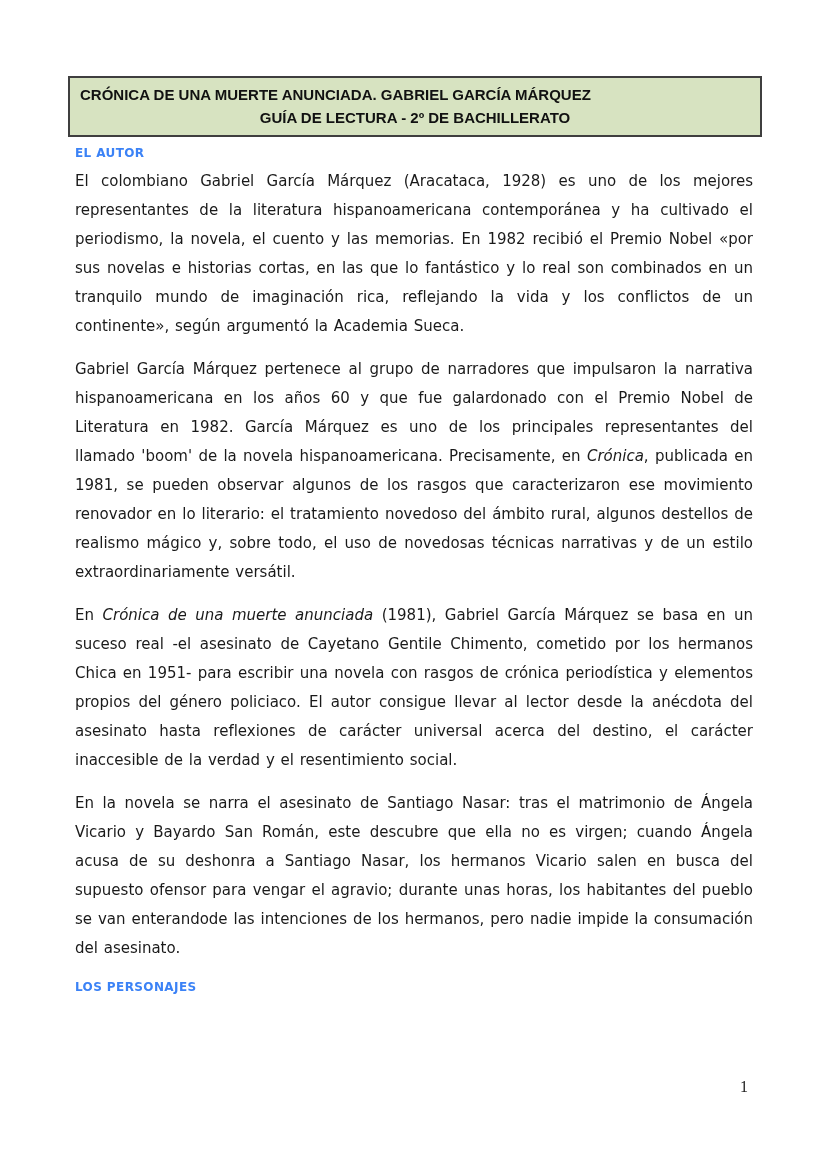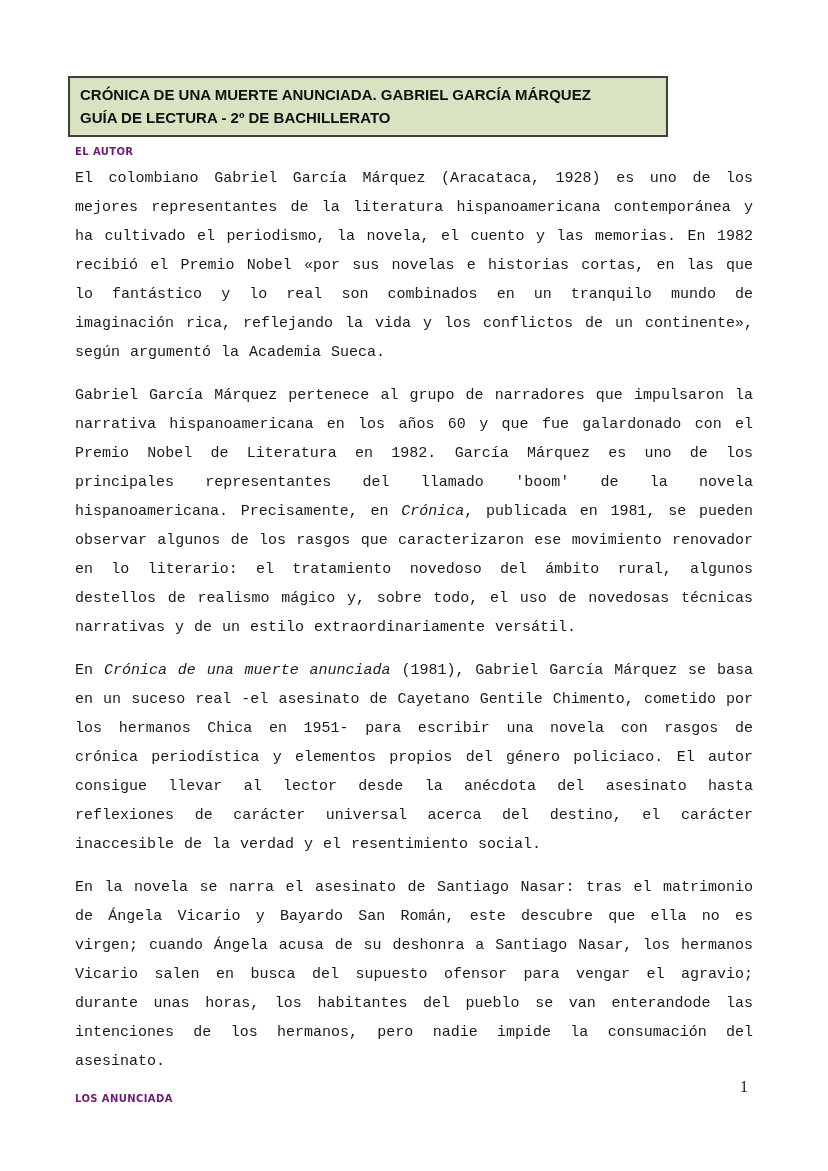--- a/index.html
+++ b/index.html
@@ -9,53 +9,52 @@
     height: 1171px;
     background: #ffffff;
     font-family: "DejaVu Sans", sans-serif;
     color: #1a1a1a;
     overflow: hidden;
   }
   .header-box {
     position: absolute;
     left: 68px;
     top: 76px;
-    width: 600px;
+    width: 694px;
     box-sizing: border-box;
     border: 2px solid #a16207;
     padding: 5px 10px 6px 10px;
     font-family: "Liberation Sans", sans-serif;
     font-weight: bold;
     font-size: 15px;
     line-height: 23px;
     color: #111111;
   }
   .header-line1 { text-align: left; }
-  .header-line2 { text-align: left; }
+  .header-line2 { text-align: center; }
   .content {
     position: absolute;
     left: 75px;
     top: 146px;
     width: 678px;
   }
   .section-heading {
-    font-size: 10px;
+    font-size: 12px;
     font-weight: bold;
     margin: 17px 0 7px 0;
     letter-spacing: 0.4px;
-    color: #701a75;
+    color: #3b82f6;
   }
   .content .section-heading:first-child { margin-top: 0; }
   .paragraph {
     font-size: 15px;
     line-height: 29px;
     text-align: justify;
     margin: 0 0 14px 0;
     word-spacing: 1px;
-    font-family: Liberation Mono, monospace;
   }
   .paragraph em { font-style: italic; }
   .page-number {
     position: absolute;
     right: 80px;
     top: 1078px;
     font-family: "Liberation Serif", serif;
     font-size: 16px;
     color: #222222;
   }
@@ -69,18 +68,18 @@
     <div class="header-line1">CRÓNICA DE UNA MUERTE ANUNCIADA. GABRIEL GARCÍA MÁRQUEZ</div>
     <div class="header-line2">GUÍA DE LECTURA - 2º DE BACHILLERATO</div>
   </div>
 
   <div class="content">
       <div class="section-heading">EL AUTOR</div>
       <p class="paragraph"><span>El colombiano Gabriel García Márquez (Aracataca, 1928) es uno de los mejores representantes de la literatura hispanoamericana contemporánea y ha cultivado el periodismo, la novela, el cuento y las memorias. En 1982 recibió el Premio Nobel «por sus novelas e historias cortas, en las que lo fantástico y lo real son combinados en un tranquilo mundo de imaginación rica, reflejando la vida y los conflictos de un continente», según argumentó la Academia Sueca.</span></p>
       <p class="paragraph"><span>Gabriel García Márquez pertenece al grupo de narradores que impulsaron la narrativa hispanoamericana en los años 60 y que fue galardonado con el Premio Nobel de Literatura en 1982. García Márquez es uno de los principales representantes del llamado 'boom' de la novela hispanoamericana. Precisamente, en </span><em>Crónica</em><span>, publicada en 1981, se pueden observar algunos de los rasgos que caracterizaron ese movimiento renovador en lo literario: el tratamiento novedoso del ámbito rural, algunos destellos de realismo mágico y, sobre todo, el uso de novedosas técnicas narrativas y de un estilo extraordinariamente versátil.</span></p>
       <p class="paragraph"><span>En </span><em>Crónica de una muerte anunciada</em><span> (1981), Gabriel García Márquez se basa en un suceso real -el asesinato de Cayetano Gentile Chimento, cometido por los hermanos Chica en 1951- para escribir una novela con rasgos de crónica periodística y elementos propios del género policiaco. El autor consigue llevar al lector desde la anécdota del asesinato hasta reflexiones de carácter universal acerca del destino, el carácter inaccesible de la verdad y el resentimiento social.</span></p>
       <p class="paragraph"><span>En la novela se narra el asesinato de Santiago Nasar: tras el matrimonio de Ángela Vicario y Bayardo San Román, este descubre que ella no es virgen; cuando Ángela acusa de su deshonra a Santiago Nasar, los hermanos Vicario salen en busca del supuesto ofensor para vengar el agravio; durante unas horas, los habitantes del pueblo se van enterandode las intenciones de los hermanos, pero nadie impide la consumación del asesinato.</span></p>
-      <div class="section-heading">LOS ANUNCIADA</div>
+      <div class="section-heading">LOS PERSONAJES</div>
     </div>
 
   <div class="page-number">1</div>
 
 </div>
 
 </body></html>

